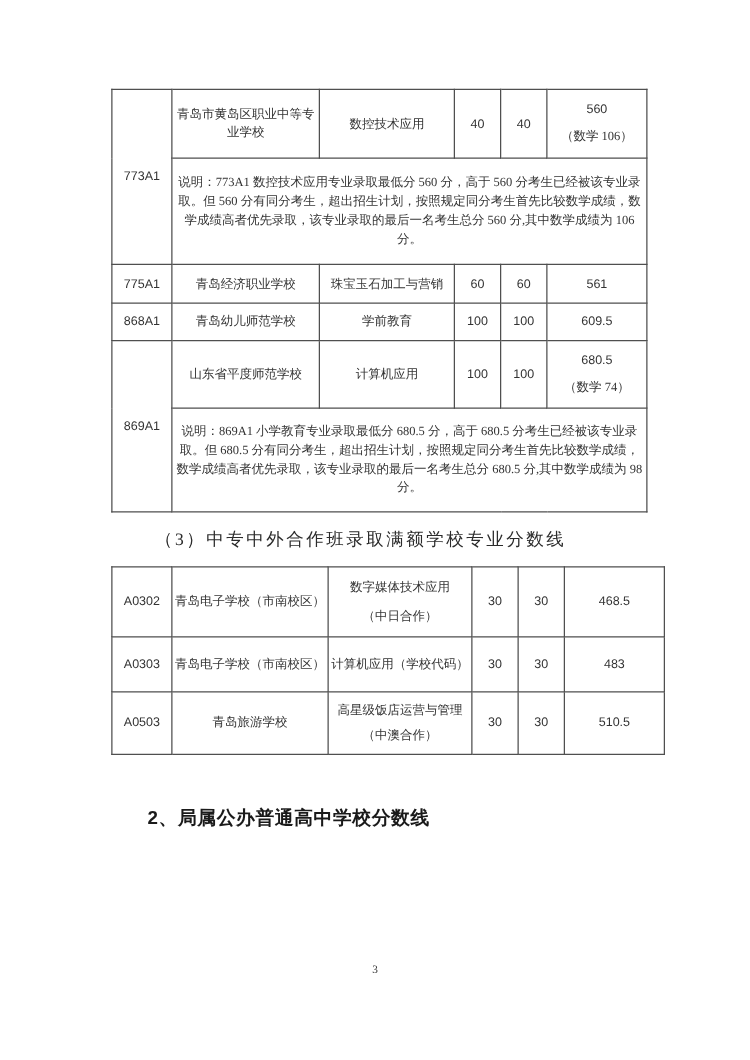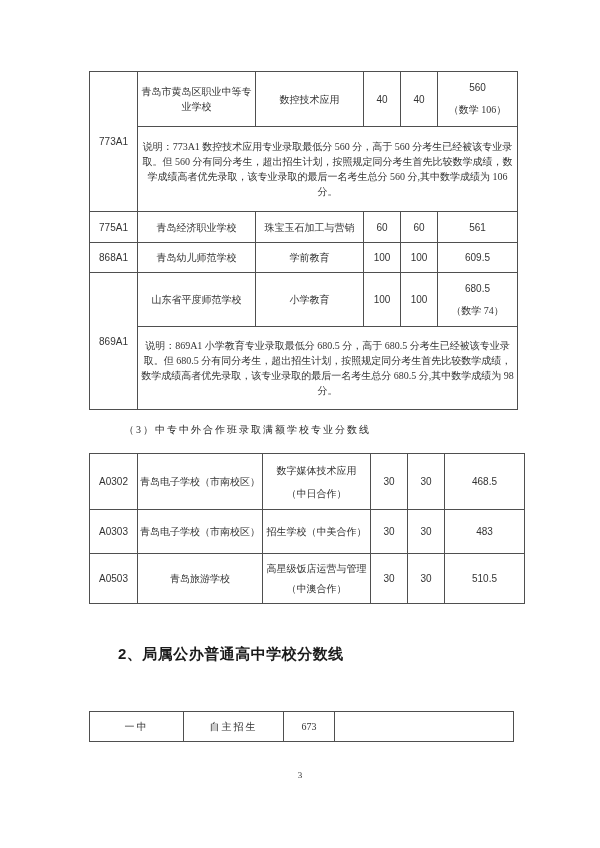--- a/index.html
+++ b/index.html
@@ -50,21 +50,21 @@
     font-size: 10.5px;
     letter-spacing: 1px;
     color: #2b2b2b;
   }
   td.t3-cell { letter-spacing: 2px; font-size: 10.5px; }
   .heading {
     position: absolute;
     white-space: nowrap;
     color: #2b2b2b;
   }
-  .heading-kai { font-size: 10px; letter-spacing: 2px; }
+  .heading-kai { font-size: 14px; letter-spacing: 2px; }
   .heading-bold {
     font-family: Liberation Sans, sans-serif;
     font-weight: bold;
     font-size: 15px;
     letter-spacing: 0.5px;
     color: #1a1a1a;
   }
   .page-number {
     position: absolute;
     top: 770px;
@@ -116,21 +116,21 @@
         <td class="num">868A1</td>
         <td>青岛幼儿师范学校</td>
         <td>学前教育</td>
         <td class="num">100</td>
         <td class="num">100</td>
         <td class="num">609.5</td>
       </tr>
       <tr style="height:54px">
         <td rowspan="2" class="num">869A1</td>
         <td>山东省平度师范学校</td>
-        <td>小学教育</td>
+        <td>计算机应用</td>
         <td class="num">100</td>
         <td class="num">100</td>
         <td>
           <div class="score-line">680.5</div>
           <div class="score-note-line">（数学 74）</div>
         </td>
       </tr>
       <tr style="height:83px">
         <td colspan="5" class="note-cell">说明：869A1 小学教育专业录取最低分 680.5 分，高于 680.5 分考生已经被该专业录取。但 680.5 分有同分考生，超出招生计划，按照规定同分考生首先比较数学成绩，数学成绩高者优先录取，该专业录取的最后一名考生总分 680.5 分,其中数学成绩为 98 分。</td>
       </tr>
@@ -158,21 +158,21 @@
             <div>（中日合作）</div>
           </div>
         </td>
         <td class="num">30</td>
         <td class="num">30</td>
         <td class="num">468.5</td>
       </tr>
       <tr style="height:44px">
         <td class="num">A0303</td>
         <td class="nowrap">青岛电子学校（市南校区）</td>
-        <td class="nowrap">招生学校（中美合作）</td>
+        <td class="nowrap">计算机应用（学校代码）</td>
         <td class="num">30</td>
         <td class="num">30</td>
         <td class="num">483</td>
       </tr>
       <tr style="height:50px">
         <td class="num">A0503</td>
         <td>青岛旅游学校</td>
         <td>
           <div class="major-a0503">
             <div>高星级饭店运营与管理</div>
@@ -190,24 +190,18 @@
 
 
   <table class="doc" style="left:89px; top:711px;">
     <colgroup>
       <col style="width:94px">
         <col style="width:100px">
         <col style="width:51px">
         <col style="width:179px">
     </colgroup>
     <tbody>
-      <tr style="height:30px">
-        <td class="t3-cell">一中</td>
-        <td class="t3-cell">自主招生</td>
-        <td>673</td>
-        <td></td>
-      </tr>
     </tbody>
   </table>
 
   <div class="page-number">3</div>
 
 </div>
 
 </body></html>

